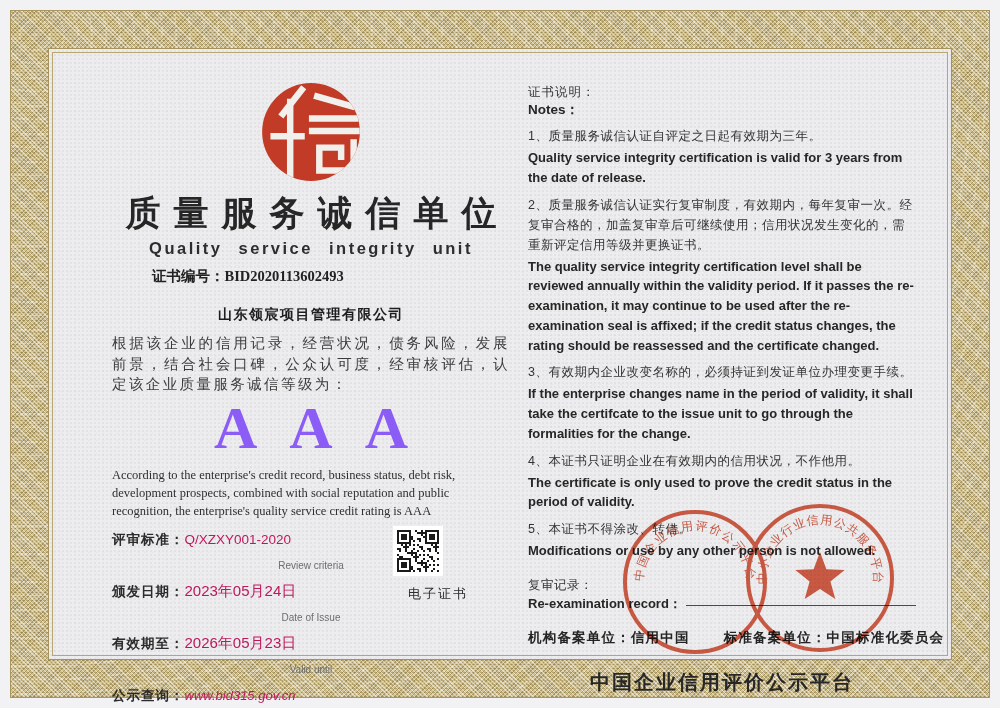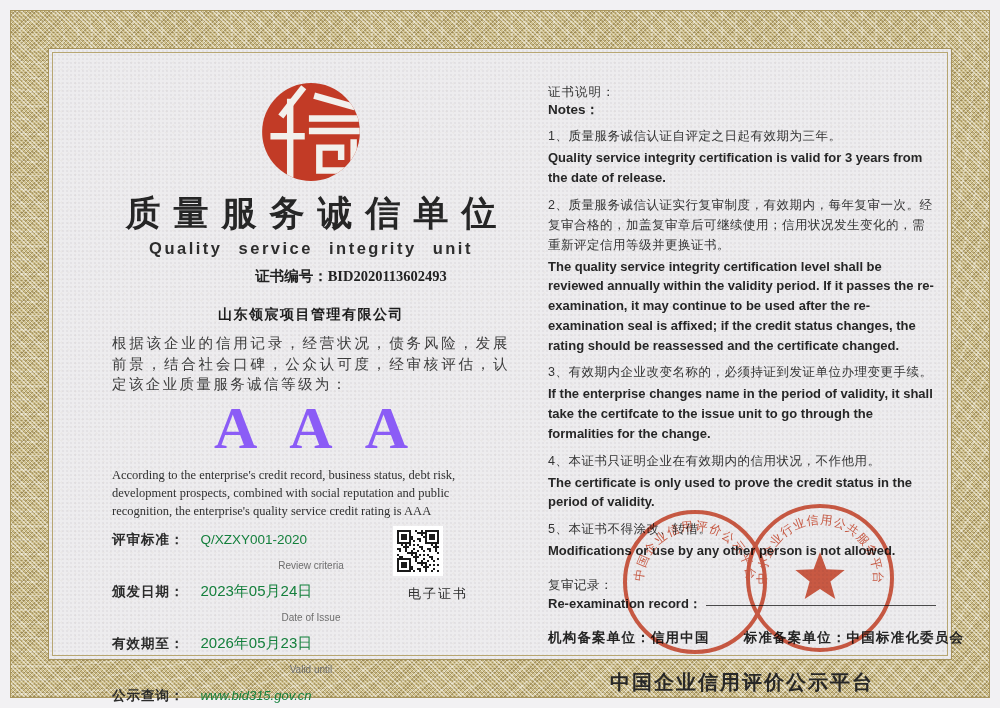--- a/index.html
+++ b/index.html
@@ -19,48 +19,48 @@
     background-size:4px 4px,7px 7px;background-position:0 0,2px 3px;}
   .paper::before{content:"";position:absolute;inset:3px;border:1px solid #b7a672;pointer-events:none;}
 
   
   .left-col{position:absolute;left:112px;top:80px;width:398px;}
   .logo-wrap{text-align:center;}
   .title-cn{margin-top:2px;text-align:center;font-size:35px;font-weight:bold;color:#262626;
             letter-spacing:13px;text-indent:13px;white-space:nowrap;}
   .title-en{margin-top:2px;text-align:center;font-size:16.5px;font-weight:bold;color:#2d2d2d;
             letter-spacing:2.5px;word-spacing:9px;white-space:nowrap;}
-  .certno-row{margin-top:9px;text-align:center;transform:translateX(40px);
+  .certno-row{margin-top:9px;text-align:left;transform:translateX(40px);
               font-family:"Liberation Serif","DejaVu Serif",serif;font-weight:bold;
               font-size:14.5px;color:#222;}
   .company{margin-top:20px;text-align:center;font-size:14px;font-weight:600;
            letter-spacing:1.5px;color:#1d1d1d;white-space:nowrap;}
   .statement-cn{margin-top:9px;font-size:14.5px;line-height:1.42;letter-spacing:2.4px;
                 text-align:justify;color:#3b3b3b;}
   .rating{margin-top:2px;text-align:center;transform:translateX(16px);
           font-family:"Liberation Serif","DejaVu Serif",serif;font-weight:bold;
           font-size:60px;line-height:1.05;color:#8b5cf6;letter-spacing:32px;text-indent:0;}
   .statement-en{margin-top:6px;font-family:"Liberation Serif","DejaVu Serif",serif;
                 font-size:12.5px;line-height:1.45;color:#2f2f2f;}
   .field{margin-top:11px;}
-  .field .line{display:flex;align-items:baseline;gap:16px;}
+  .field .line{display:flex;align-items:baseline;gap:0;}
   .cnlabel{font-size:13.5px;font-weight:bold;letter-spacing:1px;color:#2b2b2b;white-space:nowrap;}
-  .fvalue{font-size:15px;color:#15803d;}
+  .fvalue{font-size:15px;color:#be185d;}
   .fvalue.mono{font-size:13.5px;}
   .sub{margin-top:11px;font-size:10px;color:#6e6e6e;text-align:center;}
   .urls .fvalue{display:block;font-size:13px;line-height:1.5;}
   .url-stack{display:flex;flex-direction:column;font-style:italic;}
 
   
   .qr-box{position:absolute;left:392px;top:526px;width:52px;text-align:center;}
   .qr{width:50px;height:50px;background:#fff;display:block;margin:0 auto;}
   .qr-caption{margin-top:9px;font-size:13px;letter-spacing:2px;color:#2c2c2c;white-space:nowrap;margin-left:16px;}
 
   
-  .right-col{position:absolute;left:548px;top:84px;width:388px;}
+  .right-col{position:absolute;left:528px;top:84px;width:388px;}
   .notes-title-cn{font-size:12.5px;letter-spacing:1px;color:#333;}
   .notes-title-en{margin-top:0;font-size:13.5px;font-weight:700;color:#262626;}
   .note{margin-top:7px;}
   .note-cn{font-size:12.5px;line-height:1.6;letter-spacing:.5px;color:#333;}
   .note-en{margin-top:2px;font-size:13px;font-weight:600;line-height:1.52;color:#262626;}
   .reexam{margin-top:14px;}
   .reexam-en{display:flex;align-items:baseline;}
   .reexam-en .lbl{font-size:13px;font-weight:600;color:#262626;white-space:nowrap;}
   .reexam-en .rule{flex:1;border-bottom:1px solid #4a4a4a;margin-left:4px;transform:translateY(-2px);}
   .filing{margin-top:16px;display:flex;gap:34px;white-space:nowrap;}

